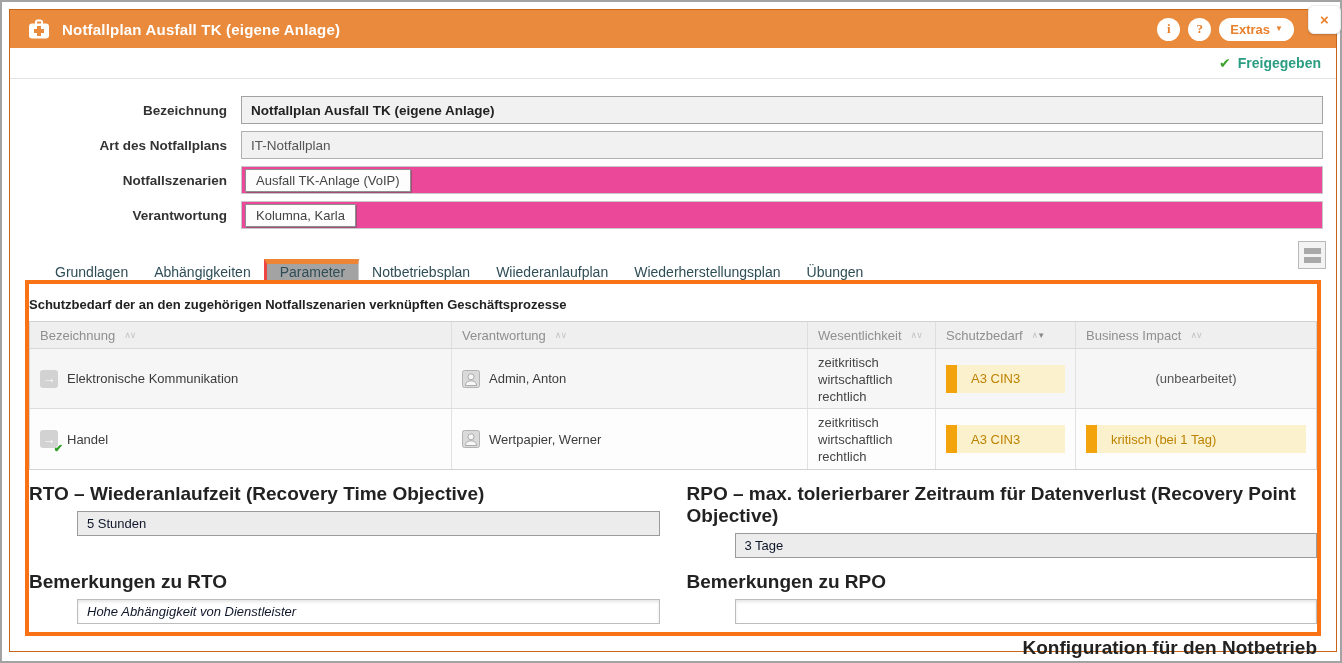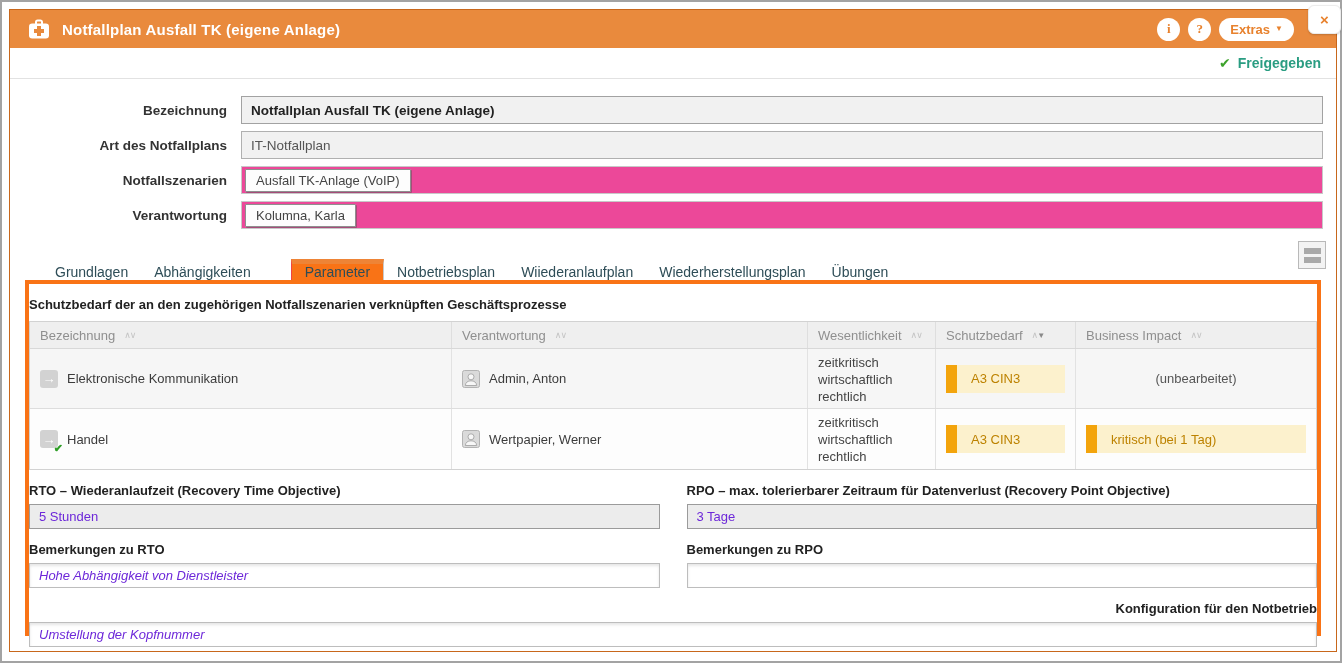--- a/index.html
+++ b/index.html
@@ -77,23 +77,22 @@
     box-shadow:1px 1px 0 rgba(80,80,80,.45);
     padding:3px 10px; font-size:13px; color:#444; cursor:pointer;
   }
   
   .tabs { display:flex; align-items:flex-end; height:44px; margin-top:2px; padding-left:32px; position:relative; }
   .tab {
     display:flex; align-items:center; padding:0 13px;
     font-size:14px; color:#2e4d57; cursor:pointer; border-top:4px solid transparent;
   }
   .tab.active {
-    background:#f97316; border-left:1px solid #ef4444; border-right:1px solid #c9c9c9;
+    background:#a3a3a3; border-left:3px solid #ef4444; border-right:1px solid #c9c9c9;
     border-top:5px solid #ee8436;
-    margin-left:27px;
   }
   .rows-btn {
     position:absolute; top:231px; right:10px; width:28px; height:28px;
     background:#f3f3f3; border:1px solid #b9b9b9; cursor:pointer;
     display:flex; flex-direction:column; align-items:center; justify-content:center; gap:3px;
   }
   .rows-btn .bar { width:17px; height:6px; background:#a9a9a9; }
   
   .panel {
     margin:0 15px; height:356px;
@@ -129,24 +128,24 @@
     text-shadow:0 0 2px #fff;
   }
   .person-icon { width:18px; height:18px; flex:none; }
   .badge { display:flex; height:28px; align-items:stretch;border-radius:11px; }
   .badge.sb { width:134px; }
   .badge.bi { width:100%; }
   .badge .blk { width:11px; background:#f3a40c; flex:none; }
   .badge .txt { flex:1; background:#fcf1cd; color:#bd8200; display:flex; align-items:center; padding-left:14px; font-size:13px; }
   
   .two-col { display:grid; grid-template-columns:1fr 1fr; column-gap:27px; margin-top:13px; }
-  .fld-label { font-weight:bold; font-size:13px; color:#222; margin-bottom:6px; }
+  .fld-label { font-weight:bold; font-size:19px; color:#222; margin-bottom:6px; }
   .input {
     height:25px; border:1px solid #9b9b9b; background:#ececec;
-    display:flex; align-items:center; padding:0 9px; font-size:13px; color:#6d28d9;
+    display:flex; align-items:center; padding:0 9px; font-size:13px; color:#0f172a;margin-left:48px;
   }
   .input.editable { background:#fff; border-color:#bdbdbd; box-shadow:inset 0 2px 3px rgba(0,0,0,.10);font-style:italic; }
   .block { margin-top:13px;text-align:right; }
 </style>
 </head>
 <body>
 
 <div class="frame">
   <div class="dialog">
 

